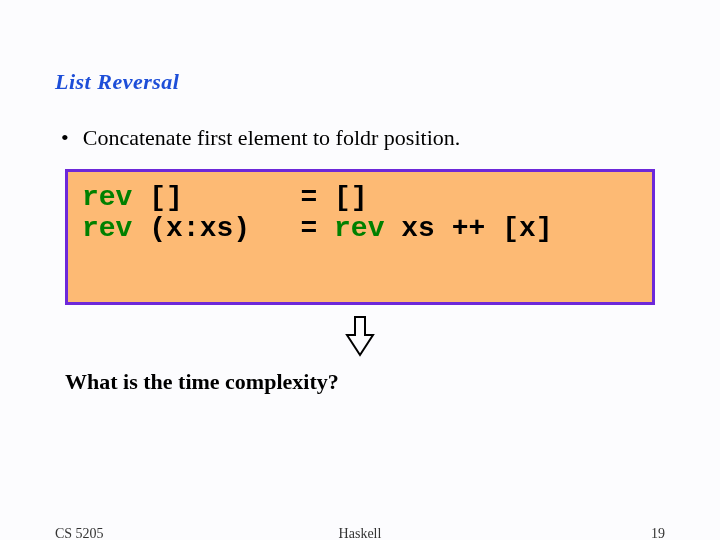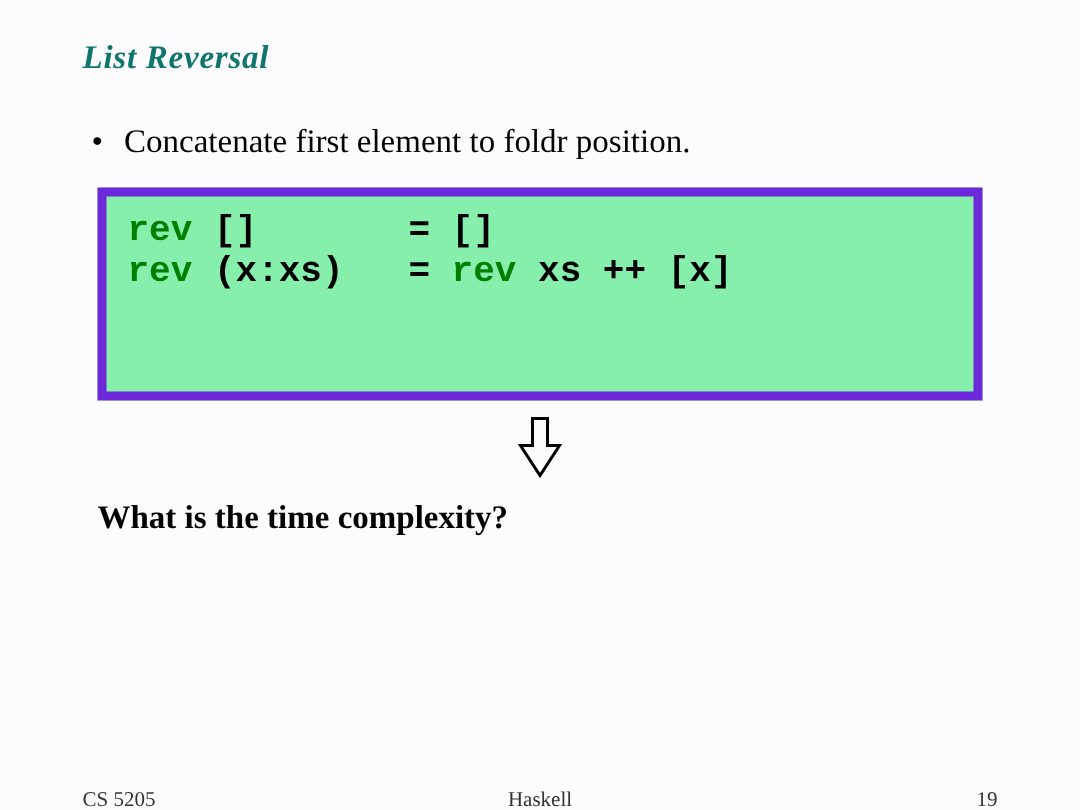--- a/index.html
+++ b/index.html
@@ -1,20 +1,20 @@
 <!DOCTYPE html>
 <html><head>
 <meta charset="utf-8">
 <style>
   body { margin: 0; padding: 0; background: #fcfcfe; font-family: 'Times New Roman', serif; }
   .slide { width: 720px; height: 540px; position: relative; box-sizing: border-box; padding: 25px 55px 0 55px; }
-  .title { color: #0f766e; font-weight: bold; font-style: italic; font-size: 22px; margin-bottom: 30px; font-family: 'Times New Roman', serif; letter-spacing: 0.5px; }
+  .title { color: #1d4ed8; font-weight: bold; font-style: italic; font-size: 22px; margin-bottom: 30px; font-family: 'Times New Roman', serif; letter-spacing: 0.5px; margin-top: 44px; }
   .bullet-row { display: flex; align-items: flex-start; font-size: 22px; color: #000; margin-bottom: 18px; }
   .bullet-dot { margin: 0 14px 0 6px; }
-  .code-box { border: 6px solid #6d28d9; background: #86efac; padding: 10px 14px 10px 14px; margin: 0 10px 0 10px; font-family: 'Courier New', monospace; font-size: 24px; font-weight: bold; color: #000; }
+  .code-box { border: 3px solid #6d28d9; background: #fdba74; padding: 10px 14px 10px 14px; margin: 0 10px 0 10px; font-family: 'Courier New', monospace; font-size: 28px; font-weight: bold; color: #000; }
   .code-box.first { min-height: 110px; }
   .kw-green { color: #008000; font-weight: bold; }
   .kw-dark { color: #000; font-weight: bold; }
   .arrow-wrap { text-align: center; margin: 10px 0 6px 0; }
   .arrow-svg { display: inline-block; }
   .question { font-size: 22px; font-weight: bold; color: #000; margin: 4px 10px 0 10px; }
   .footer { position: absolute; bottom: 14px; left: 0; width: 720px; font-size: 14px; color: #333; font-family: 'Times New Roman', serif; }
   .footer-left { position: absolute; left: 55px; }
   .footer-center { position: absolute; left: 0; width: 720px; text-align: center; }
   .footer-right { position: absolute; right: 55px; }

